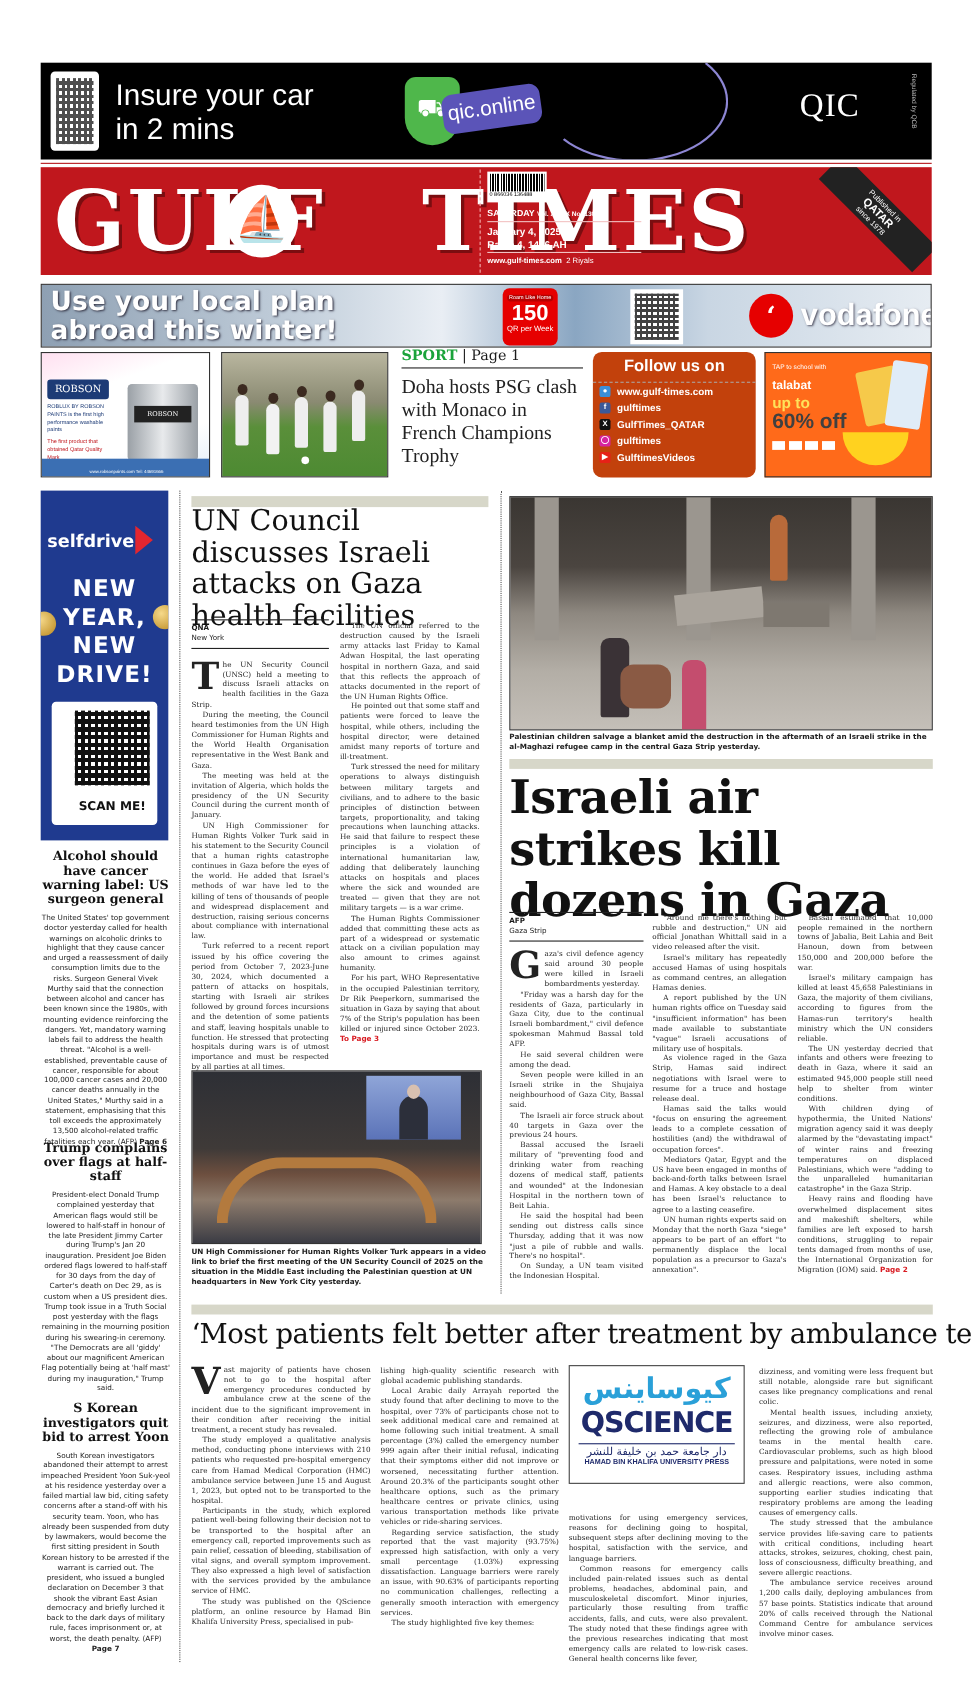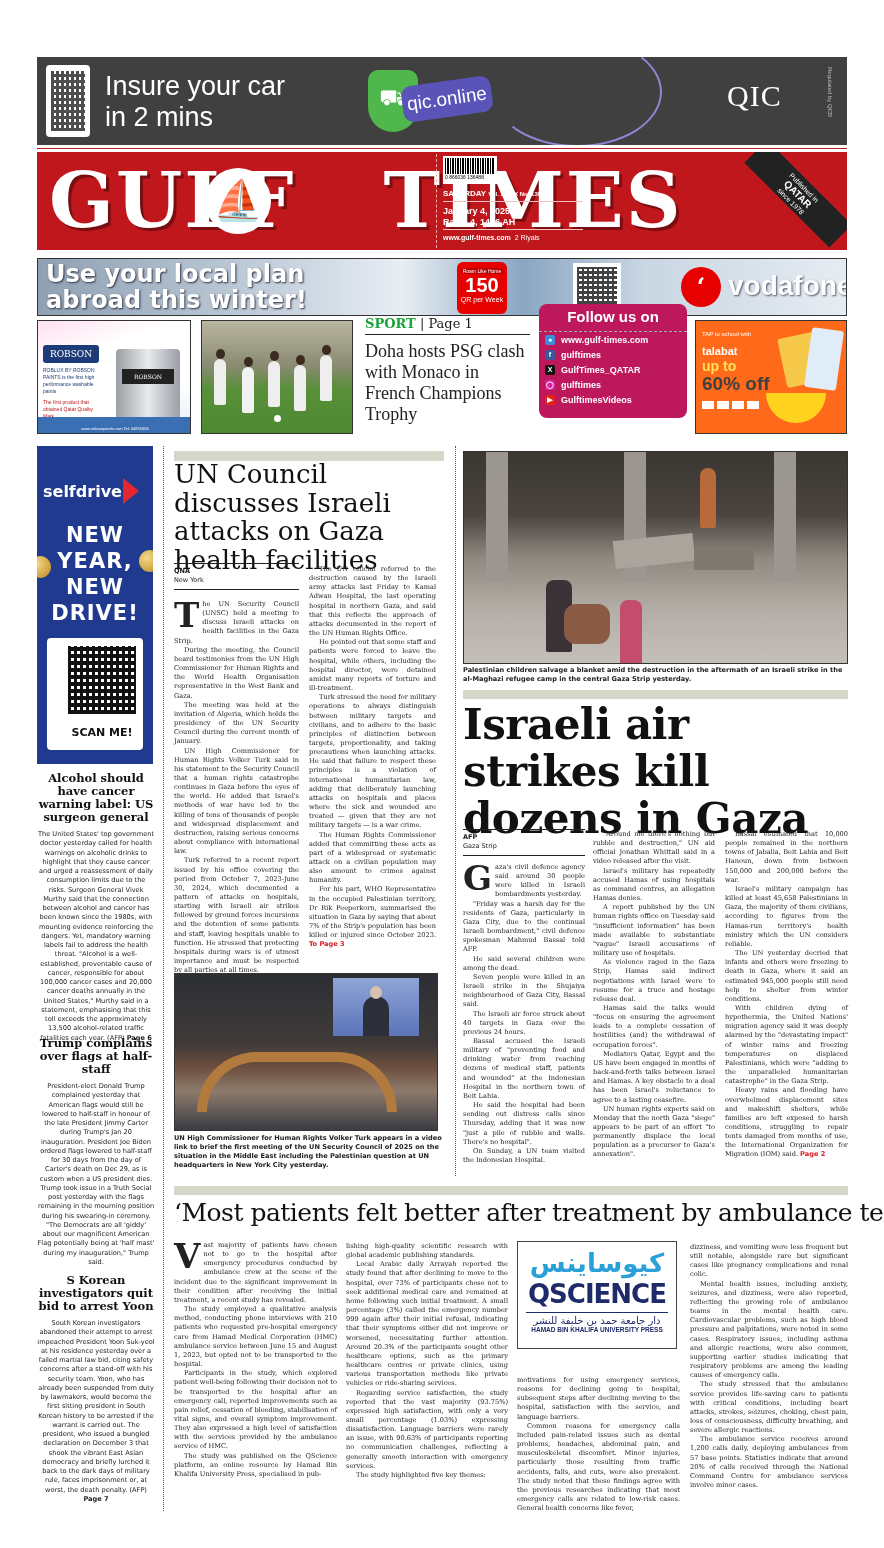--- a/index.html
+++ b/index.html
@@ -1,21 +1,21 @@
 <!DOCTYPE html>
 <html><head>
 <meta charset="utf-8">
 <style>
   * { box-sizing: border-box; margin: 0; padding: 0; }
   html, body { width: 884px; height: 1548px; background: #ffffff; overflow: hidden; }
   body { position: relative; font-family: "DejaVu Serif", serif; color: #1a1a1a; }
   .abs { position: absolute; }
 
   
-  .qic-ad { left: 37px; top: 57px; width: 810px; height: 88px; background: #404040; overflow: hidden; padding-left: 28px; }
+  .qic-ad { left: 37px; top: 57px; width: 810px; height: 88px; background: #000000; overflow: hidden; padding-left: 28px; }
   .qic-qr { left: 9px; top: 8px; width: 44px; height: 72px; background: #fff; border-radius: 4px; }
   .qic-qr .qrpat { left: 5px; top: 6px; width: 34px; height: 60px;
     background-image: repeating-linear-gradient(0deg, #222 0 3px, transparent 3px 6px), repeating-linear-gradient(90deg, #222 0 3px, transparent 3px 5px);
     opacity: .8; }
   .qic-text { left: 68px; top: 14px; color: #fff; font-family: "Liberation Sans", sans-serif; font-size: 27px; line-height: 31px; }
   .qic-shield { left: 331px; top: 13px; width: 50px; height: 62px; background: #4fb74b; border-radius: 10px 10px 25px 25px; }
   .qic-shield span { display:block; color:#fff; font-size: 22px; text-align:center; margin-top: 15px; font-family: "DejaVu Sans", sans-serif; }
   .qic-tag { left: 365px; top: 24px; width: 90px; height: 36px; background: #5b54b8; border-radius: 10px; transform: rotate(-8deg); color: #fff; font-family: "Liberation Sans", sans-serif; font-size: 19px; text-align: center; line-height: 36px; }
   .qic-curve { left: 455px; top: -20px; width: 170px; height: 110px; border: 2px solid #8d86d4; border-radius: 50%; border-left-color: transparent; border-top-color: transparent; }
   .qic-logo { left: 690px; top: 22px; color: #fff; font-family: "Liberation Serif", serif; font-size: 30px; letter-spacing: 1px; }
@@ -62,21 +62,21 @@
   .sport-photo { left: 201px; top: 320px; width: 152px; height: 114px; border: 1px solid #333; background: linear-gradient(180deg, #b9b69f 0%, #8a8a72 40%, #5a8f3a 60%, #4d8a32 100%); overflow: hidden; }
   .sport-photo .p { position: absolute; width: 12px; height: 46px; background: #eee; border-radius: 6px 6px 2px 2px; }
   .sport-photo .p:before { content:""; position:absolute; left: 2px; top: -10px; width: 9px; height: 10px; border-radius: 50%; background: #3b2a20; }
   .sport-photo .ball { position:absolute; left: 72px; top: 94px; width: 7px; height: 7px; border-radius: 50%; background: #fff; }
 
   .sport-teaser { left: 365px; top: 316px; width: 165px; height: 114px; }
   .sport-label { font-family: "DejaVu Serif", serif; font-size: 13px; padding-bottom: 3px; border-bottom: 1px solid #222; }
   .sport-label .tag { color: #1aa33a; font-weight: bold; }
   .sport-headline { margin-top: 6px; font-family: "Liberation Serif", serif; font-size: 18px; line-height: 21px; color: #222; }
 
-  .follow-box { left: 539px; top: 304px; width: 148px; height: 114px; background: #be185d; border-radius: 8px; color: #fff; font-family: "Liberation Sans", sans-serif; overflow: hidden; }
+  .follow-box { left: 539px; top: 320px; width: 148px; height: 114px; background: #c2410c; border-radius: 8px; color: #fff; font-family: "Liberation Sans", sans-serif; overflow: hidden; }
   .follow-title { text-align: center; font-weight: bold; font-size: 15px; padding: 4px 0 6px; border-bottom: 1px dashed #aaa; }
   .follow-item { display: flex; align-items: center; font-size: 9px; font-weight: bold; padding: 2px 6px; height: 15px; }
   .follow-item .ic { width: 10px; height: 10px; border-radius: 2px; margin-right: 6px; font-size: 7px; line-height: 10px; text-align: center; color: #fff; }
 
   .talabat-ad { left: 695px; top: 320px; width: 152px; height: 114px; background: #ff6a1a; border: 1px solid #333; overflow: hidden; color: #fff; font-family: "Liberation Sans", sans-serif; }
   .talabat-ad .tap { left: 6px; top: 10px; font-size: 6px; }
   .talabat-ad .brand { left: 6px; top: 24px; font-size: 11px; font-weight: bold; }
   .talabat-ad .upto { left: 6px; top: 38px; font-size: 14px; font-weight: bold; color: #ffe15a; line-height: 15px; }
   .talabat-ad .off { left: 6px; top: 52px; font-size: 19px; font-weight: bold; color: #404040; }
   .talabat-ad .box1 { left: 86px; top: 14px; width: 36px; height: 50px; background: #f6c94a; transform: rotate(-12deg); border-radius: 3px; }

